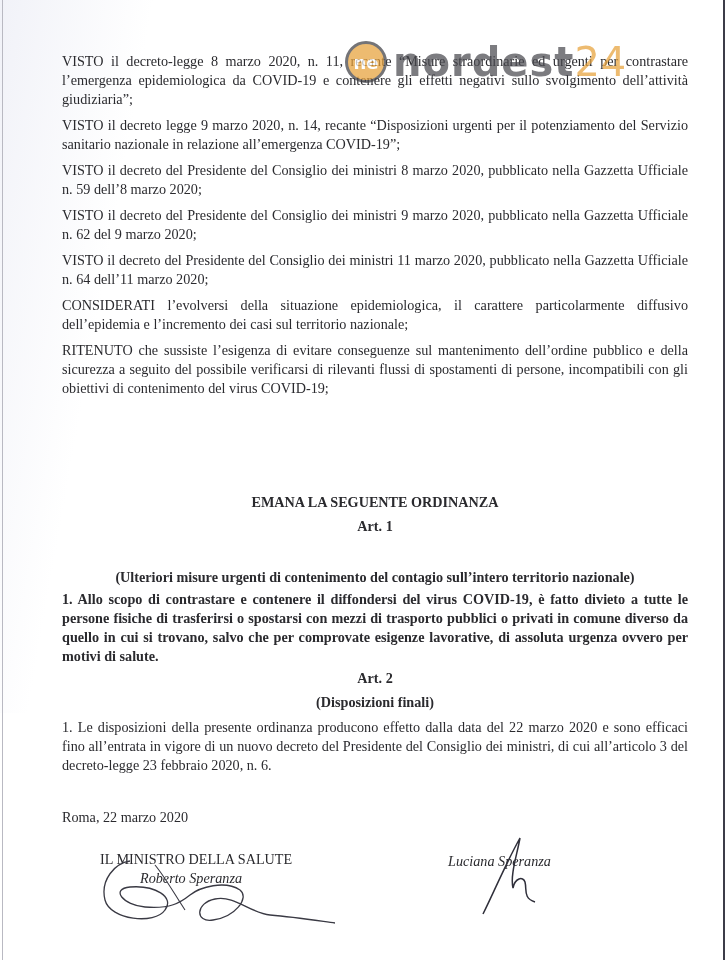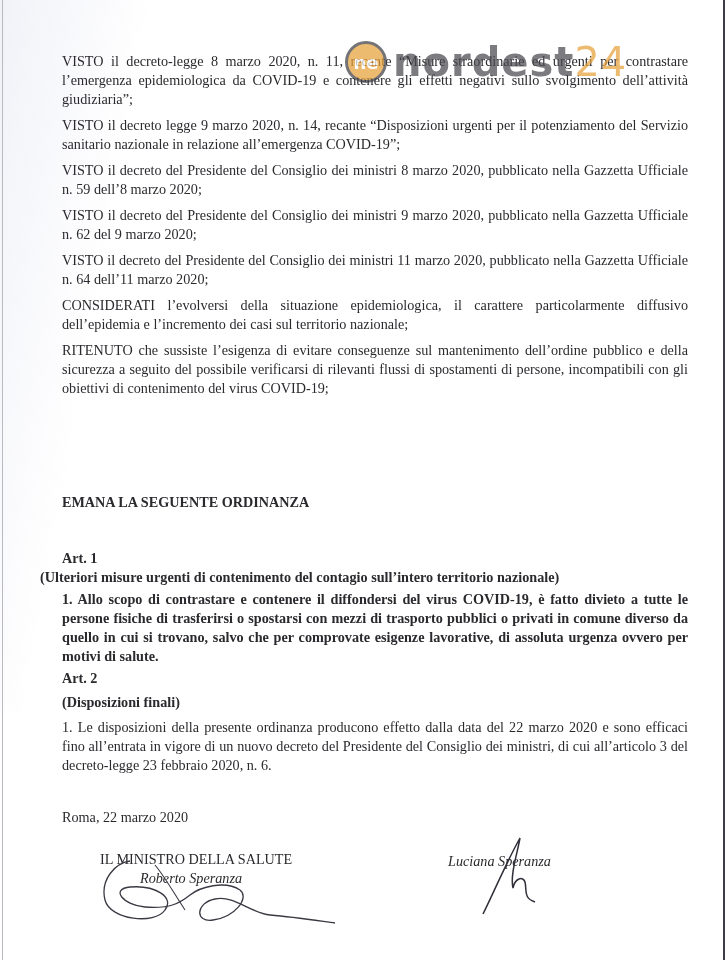--- a/index.html
+++ b/index.html
@@ -14,21 +14,21 @@
     position: absolute; left: 0; top: 0; width: 728px; height: 713px;
     background: linear-gradient(100deg, #f1f2f8 0%, #ffffff 18%, #ffffff 100%);
   }
   .border-left { position: absolute; left: 2px; top: 0; width: 1px; height: 960px; background: #b9b9c2; }
   .border-right { position: absolute; left: 723px; top: 0; width: 2px; height: 960px; background: #3c3c48; }
   .content {
     position: absolute; left: 62px; top: 52px; width: 626px;
     font-size: 14.2px; line-height: 19px;
   }
   .para { text-align: justify; margin: 0 0 7px 0; }
-  .heading { position: absolute; left: 62px; width: 626px; font-weight: bold; font-size: 14.2px; }
+  .heading { position: absolute; left: 62px; width: 626px; text-align: center; font-weight: bold; font-size: 14.2px; }
   .block { position: absolute; left: 62px; width: 626px; font-size: 14.2px; line-height: 19px; text-align: justify; }
 
   .watermark {
     position: absolute; left: 345px; top: 40px; height: 44px;
     display: flex; align-items: center; opacity: 0.72;
   }
   .wm-circle {
     width: 42px; height: 42px; border-radius: 50%;
     background: #e7a13a; border: 3px solid #3f3f44; box-sizing: border-box;
     display: flex; align-items: center; justify-content: center;
@@ -65,21 +65,21 @@
 
   <div class="watermark">
     <div class="wm-circle">
         <span>ne</span>
       </div>
     <div class="wm-text"><span class="wm-dark">nordest</span><span class="wm-accent">24</span></div>
   </div>
 
   <div class="heading" style="top:494px;">EMANA LA SEGUENTE ORDINANZA</div>
 
-  <div class="heading" style="top:550px;">Art. 1</div>
+  <div class="heading" style="top:518px;">Art. 1</div>
   <div class="heading" style="top:569px; left:40px; width:670px;">(Ulteriori misure urgenti di contenimento del contagio sull’intero territorio nazionale)</div>
   <div class="block" style="top:590px;font-weight:bold;">1. Allo scopo di contrastare e contenere il diffondersi del virus COVID-19, è fatto divieto a tutte le persone fisiche di trasferirsi o spostarsi con mezzi di trasporto pubblici o privati in comune diverso da quello in cui si trovano, salvo che per comprovate esigenze lavorative, di assoluta urgenza ovvero per motivi di salute.</div>
 
   <div class="heading" style="top:670px;">Art. 2</div>
   <div class="heading" style="top:694px;">(Disposizioni finali)</div>
   <div class="block" style="top:718px;">1. Le disposizioni della presente ordinanza producono effetto dalla data del 22 marzo 2020 e sono efficaci fino all’entrata in vigore di un nuovo decreto del Presidente del Consiglio dei ministri, di cui all’articolo 3 del decreto-legge 23 febbraio 2020, n. 6.</div>
 
   <div class="block" style="top:808px;">Roma, 22 marzo 2020</div>
 
   <div class="sig-block" style="left:100px; top:851px;">

